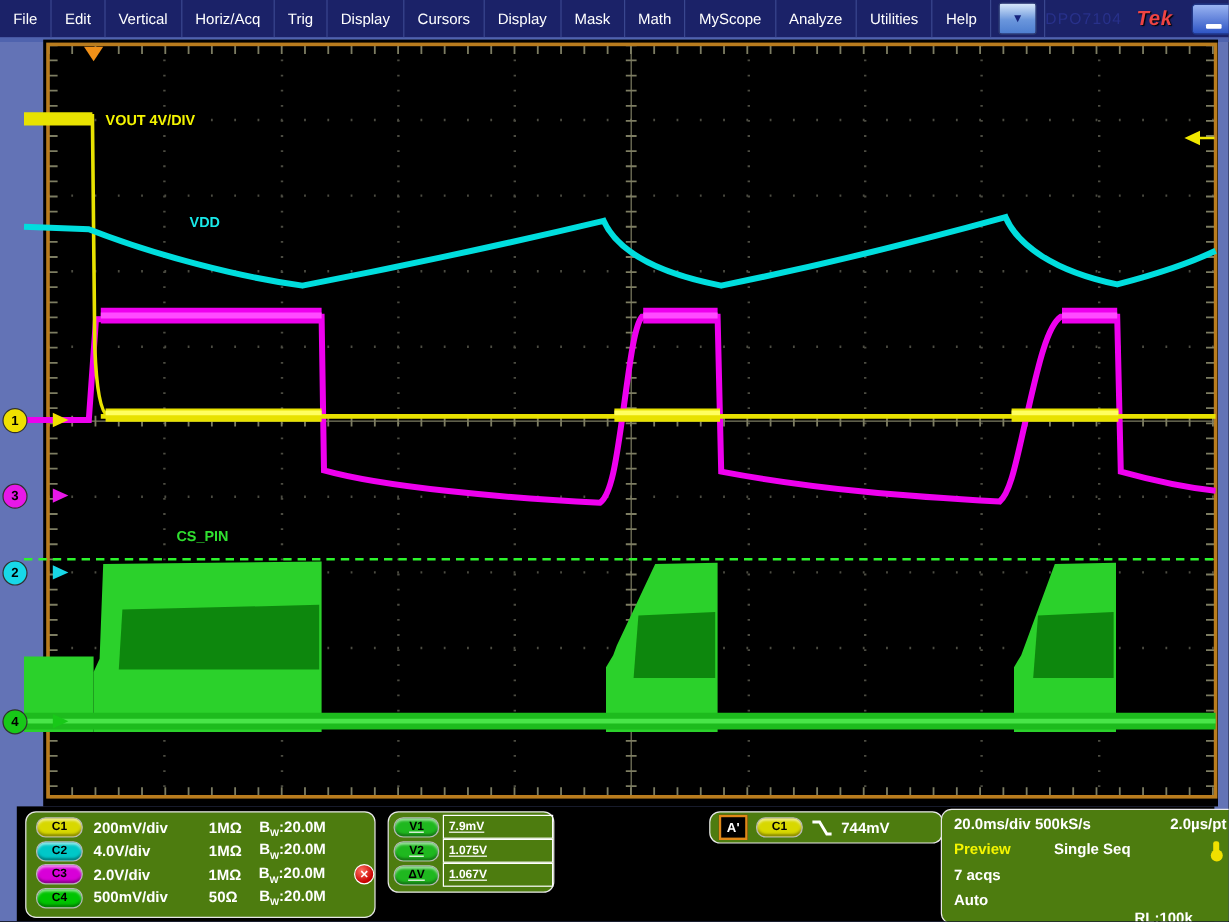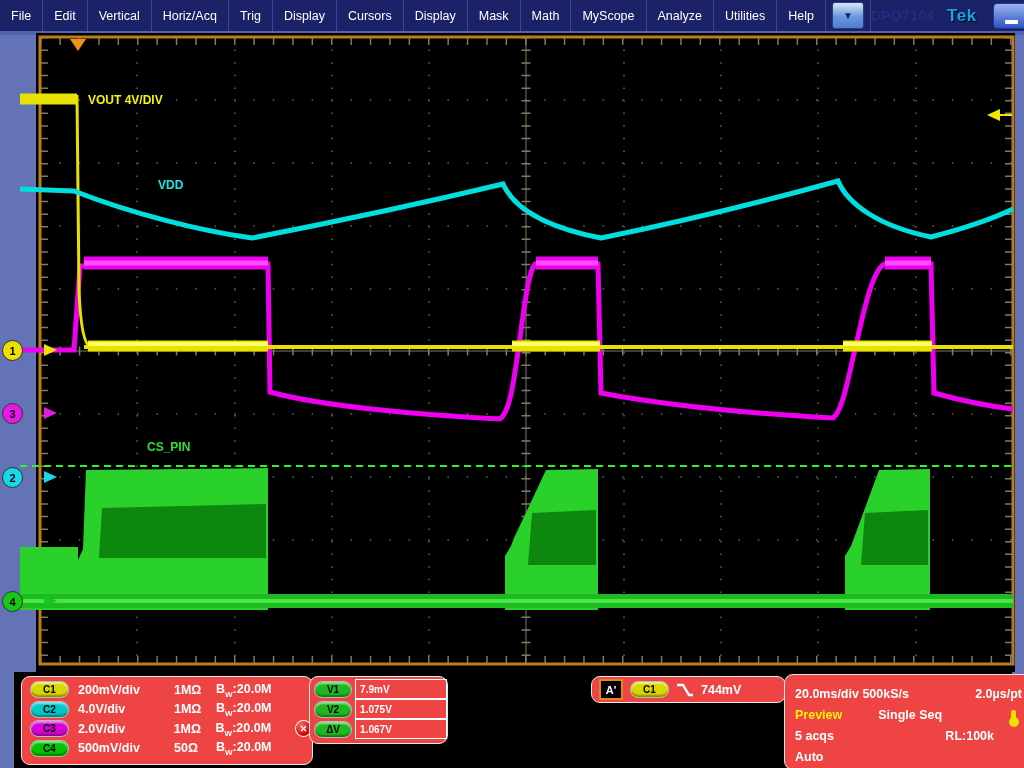--- a/index.html
+++ b/index.html
@@ -11,22 +11,22 @@
            display:flex;align-items:stretch;color:#fff;z-index:40;}
   .menu-item{display:flex;align-items:center;padding:0 11px;font-size:12.5px;cursor:default;
              border-right:1px solid #3a478f;}
   .menu-item:first-child{}
   .menu-overflow{display:flex;align-items:center;padding:0 6px;border-right:1px solid #3a478f;}
   .dd-btn{width:30px;height:25px;border-radius:3px;border:1px solid #2e3c74;
           background:linear-gradient(#d8e8fa,#6a96dc 55%,#4d7ed0);color:#16247e;
           display:flex;align-items:center;justify-content:center;font-size:10px;}
   .titlebar-right{margin-left:auto;display:flex;align-items:center;gap:8px;padding-right:5px;}
   .model-label{color:#28318b;font-weight:normal;font-size:13px;letter-spacing:1px;}
-  .tek-logo{color:#0ea5e9;font-weight:bold;font-size:17px;letter-spacing:.5px;margin:0 8px 0 4px;
-            text-shadow:1px 1px 1px #000;}
+  .tek-logo{color:#ef4444;font-weight:bold;font-size:17px;letter-spacing:.5px;margin:0 8px 0 4px;
+            text-shadow:1px 1px 1px #000;font-style:italic;}
   .win-btn{height:24px;border-radius:4px;display:flex;align-items:flex-end;justify-content:center;}
   .min-btn{width:35px;background:linear-gradient(#9ab4f2,#2d54c4);border:1px solid #20388a;}
   .min-glyph{width:13px;height:4px;background:#fff;border-radius:1px;margin-bottom:4px;}
 
   
   .scope-black{position:absolute;left:36px;top:33px;width:979px;height:639px;background:#000;}
   .top-blue-line{position:absolute;left:0;top:31px;width:1024px;height:4px;background:#4f63ae;}
   .bottom-bar{position:absolute;left:14px;top:672px;width:998px;height:96px;background:#000;}
   .wave-svg{position:absolute;left:0;top:0;width:1024px;height:768px;pointer-events:none;z-index:10;}
 
@@ -38,49 +38,49 @@
 
   .chan-marker{position:absolute;left:2px;width:19px;height:19px;border-radius:50%;
                border:1px solid #303030;display:flex;align-items:center;justify-content:center;
                font-size:11px;font-weight:bold;color:#000;z-index:30;}
   .mk1{top:340px;background:#f0e000;}
   .mk3{top:403px;background:#e818e8;}
   .mk2{top:467px;background:#18d8e8;}
   .mk4{top:591px;background:#18c818;}
 
   
-  .ro-box{position:absolute;border:1.5px solid #e8e8e8;border-radius:9px;background:#ef4444;
+  .ro-box{position:absolute;border:1.5px solid #e8e8e8;border-radius:9px;background:#4d7c0f;
           color:#fff;font-weight:bold;font-size:12.5px;}
   .chan-box{left:21px;top:676px;width:282px;height:84px;padding:3px 0 0 8px;}
   .chan-row{display:flex;align-items:center;height:19.5px;}
   .chan-scale{width:96px;margin-left:9px;}
   .chan-imp{width:42px;}
   .bw sub{font-size:8px;font-weight:bold;}
   .pill{display:inline-flex;align-items:center;justify-content:center;width:37px;height:15px;
         border-radius:8px;border:1px solid #b8b8b8;font-size:10px;font-weight:bold;color:#000;
         box-shadow:inset 0 2px 2px rgba(255,255,255,.55), inset 0 -2px 2px rgba(0,0,0,.35);}
   .pc1{background:#d8d800;} .pc2{background:#00c8c8;} .pc3{background:#d800d8;} .pc4{background:#00c400;}
   .pgrn{background:#1fb81f;color:#000;}
   .err-icon{width:15px;height:15px;border-radius:50%;margin-left:24px;
             background:radial-gradient(circle at 35% 30%,#ff7060,#c80000 70%);
             border:1px solid #fff;color:#fff;font-size:9px;font-weight:bold;
             display:flex;align-items:center;justify-content:center;}
 
-  .cur-box{left:309px;top:676px;width:133px;height:64px;padding:2px 0 0 4px;}
+  .cur-box{left:323px;top:676px;width:133px;height:64px;padding:2px 0 0 4px;text-decoration:underline;}
   .cur-row{display:flex;align-items:center;height:20px;}
   .cur-val{width:88px;height:18px;border:1.5px solid #fff;margin-left:3px;display:flex;
            align-items:center;padding-left:4px;font-size:10px;}
 
   .trig-box{left:591px;top:676px;width:186px;height:25px;display:flex;align-items:center;
             gap:7px;padding-left:7px;}
   .trig-a{width:20px;height:17px;border:2px solid #e08818;background:#000;color:#fff;
           display:flex;align-items:center;justify-content:center;font-size:11px;}
 
   .horiz-box{left:784px;top:674px;width:227px;height:89px;padding:5px 10px 0 10px;}
-  .h-row{display:flex;align-items:flex-end;height:21px;}
+  .h-row{display:flex;align-items:flex-start;height:21px;}
   .h-sp{margin-left:auto;}
   .preview-txt{color:#f5f500;}
   .singleseq{margin-left:36px;}
   .thermo{position:relative;width:5px;height:12px;background:#f0e000;border-radius:2px;
           margin-left:auto;margin-right:6px;}
   .thermo::after{content:"";position:absolute;left:-2.5px;bottom:-5px;width:10px;height:10px;
                  border-radius:50%;background:#f0e000;}
 </style>
 </head>
 <body>
@@ -258,21 +258,21 @@
     <div class="h-row">
       <span>20.0ms/div 500kS/s</span>
       <span class="h-sp">2.0µs/pt</span>
     </div>
     <div class="h-row">
       <span class="preview-txt">Preview</span>
       <span class="singleseq">Single Seq</span>
       <span class="thermo"></span>
     </div>
     <div class="h-row">
-      <span>5 acqs</span>
+      <span>7 acqs</span>
       <span class="h-sp" style="margin-right:28px;margin-top:36px;">RL:100k</span>
     </div>
     <div class="h-row">
       <span>Auto</span>
     </div>
   </div>
 
 </div>
 
 </body></html>

